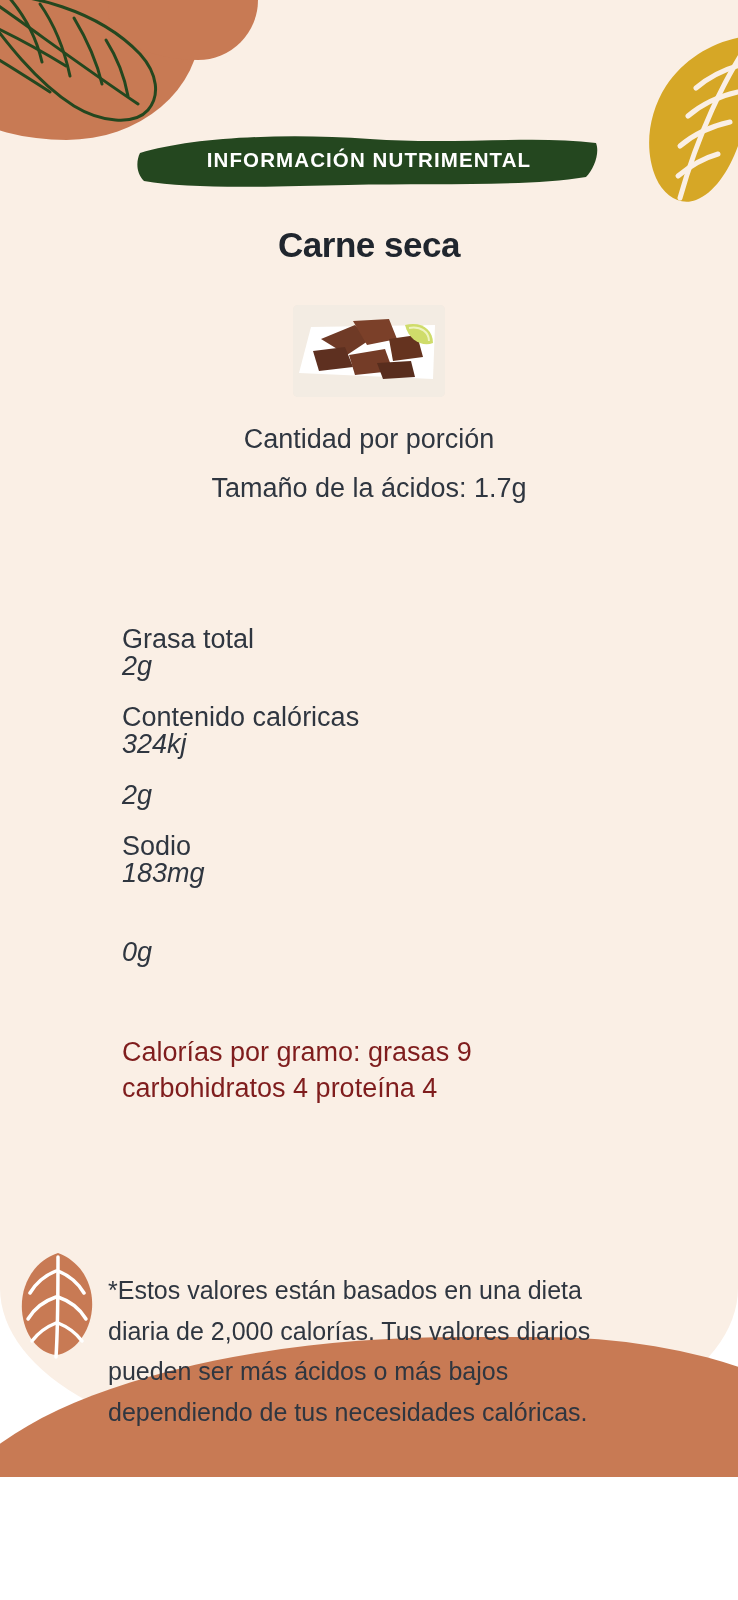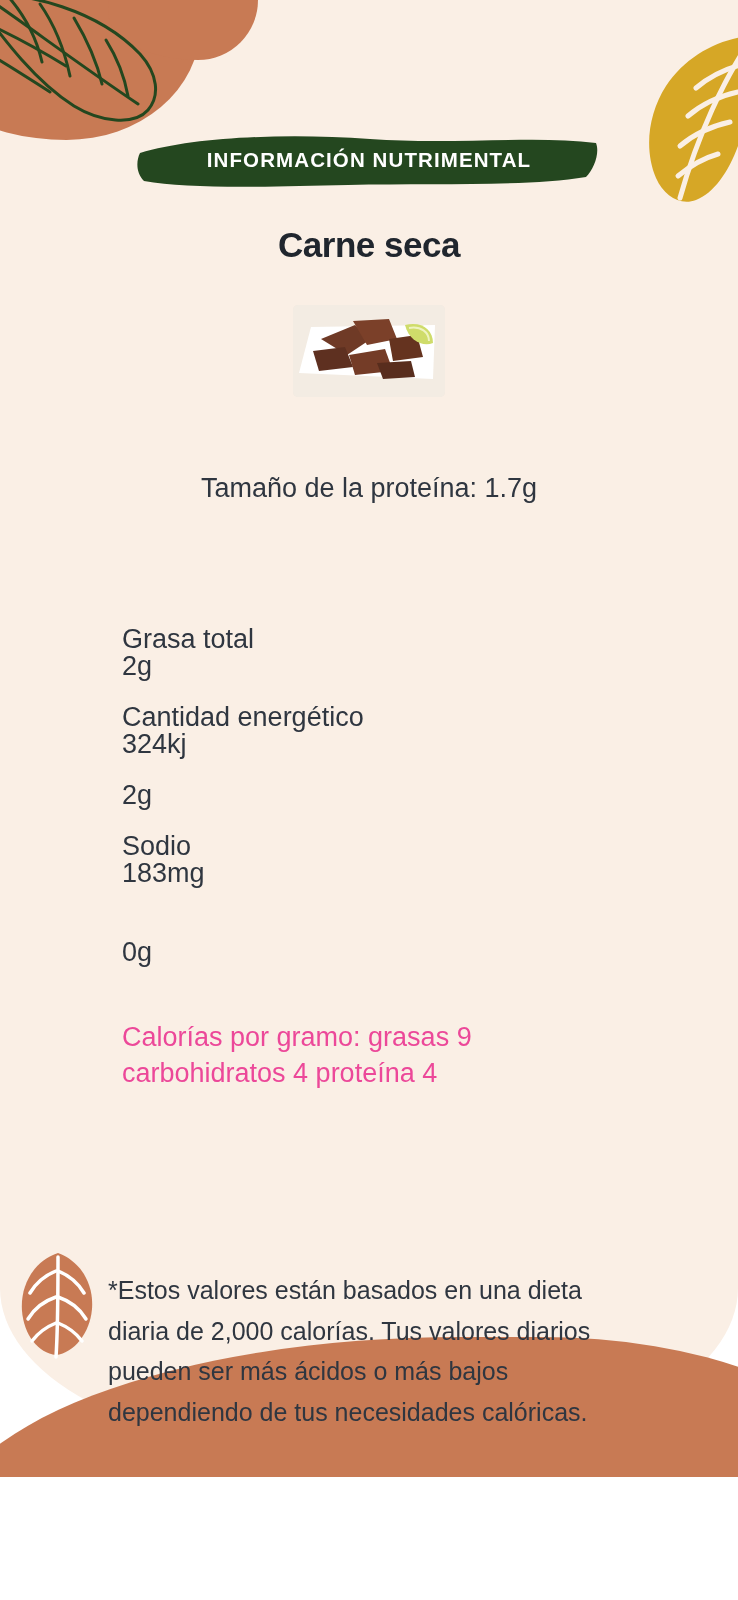--- a/index.html
+++ b/index.html
@@ -146,30 +146,30 @@
     display: flex;
     justify-content: space-between;
     align-items: baseline;
     font-size: 27px;
     color: #2f3640;
     line-height: 1;
     margin-bottom: 24px;
     flex-direction: column;
   }
   .nrow .label { text-align: left; }
-  .nrow .value { text-align: center; }
+  .nrow .value { text-align: center; font-style: italic; }
 
   .group-gap-1 { height: 28px; }
   .group-gap-2 { height: 28px; }
 
   .note-lines {
     font-size: 27px;
-    color: #ec4899;
+    color: #7f1d1d;
     line-height: 1.35;
-    margin-top: 1px;
+    margin-top: 16px;
   }
 
   
   .footnote {
     position: absolute;
     left: 108px;
     width: 530px;
     top: 1270px;
     font-size: 25px;
     line-height: 1.62;
@@ -254,30 +254,31 @@
       <path d="M20 46 L 52 42 L 60 62 L 26 66 Z" fill="#5e3020"></path>
       <path d="M56 50 L 92 44 L 100 66 L 62 70 Z" fill="#743c27"></path>
       <path d="M96 34 L 124 30 L 130 52 L 100 56 Z" fill="#65331f"></path>
       <path d="M84 58 L 118 56 L 122 72 L 90 74 Z" fill="#582d1d"></path>
 
       <path d="M112 20 C 128 16, 140 24, 140 38 C 130 42, 116 36, 112 20 Z" fill="#cfdc6a"></path>
       <path d="M116 23 C 128 21, 136 27, 136 36" stroke="#eef3c0" stroke-width="2" fill="none"></path>
     </svg>
   </div>
 
-  <div class="serving serving-2">Tamaño de la proteína: 1.7g</div>
+  <div class="serving serving-1">Cantidad por porción</div>
+  <div class="serving serving-2">Tamaño de la ácidos: 1.7g</div>
 
   <div class="rows">
 
     <div class="nrow">
       <span class="label">Grasa total</span>
       <span class="value">2g</span>
     </div>
     <div class="nrow">
-      <span class="label">Cantidad energético</span>
+      <span class="label">Contenido calóricas</span>
       <span class="value">324kj</span>
     </div>
     <div class="nrow">
       <span class="value">2g</span>
     </div>
     <div class="nrow">
       <span class="label">Sodio</span>
       <span class="value">183mg</span>
     </div>
 

